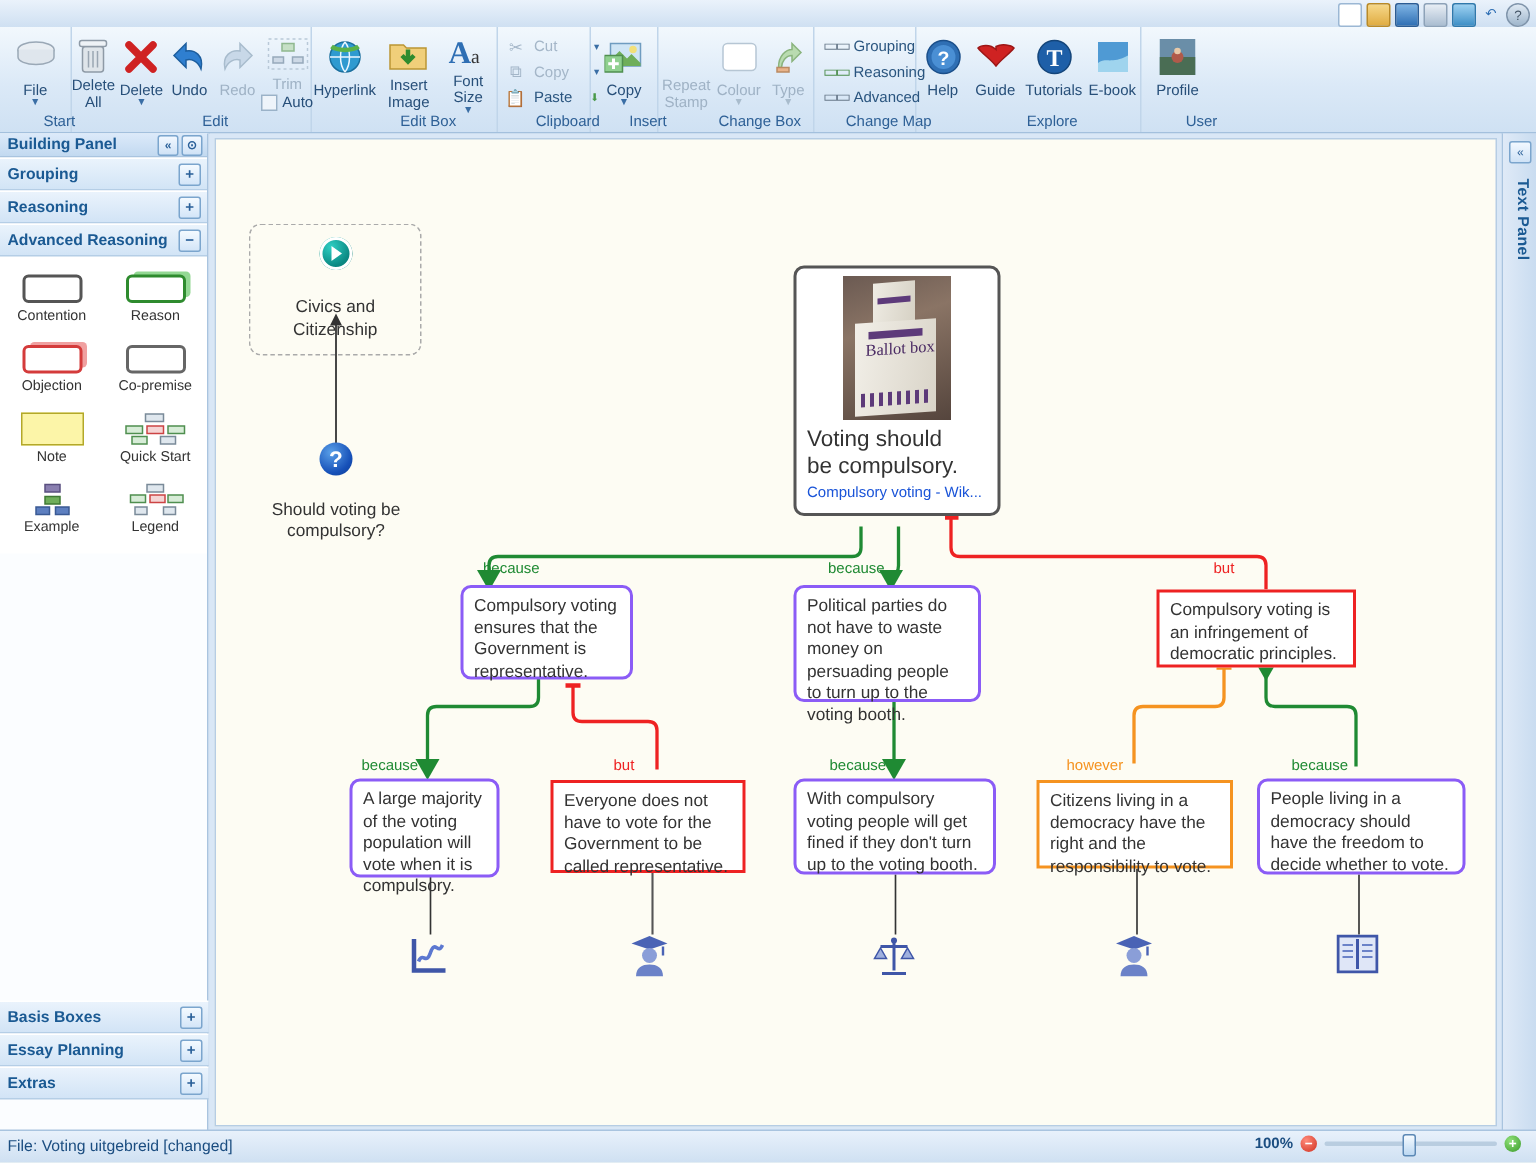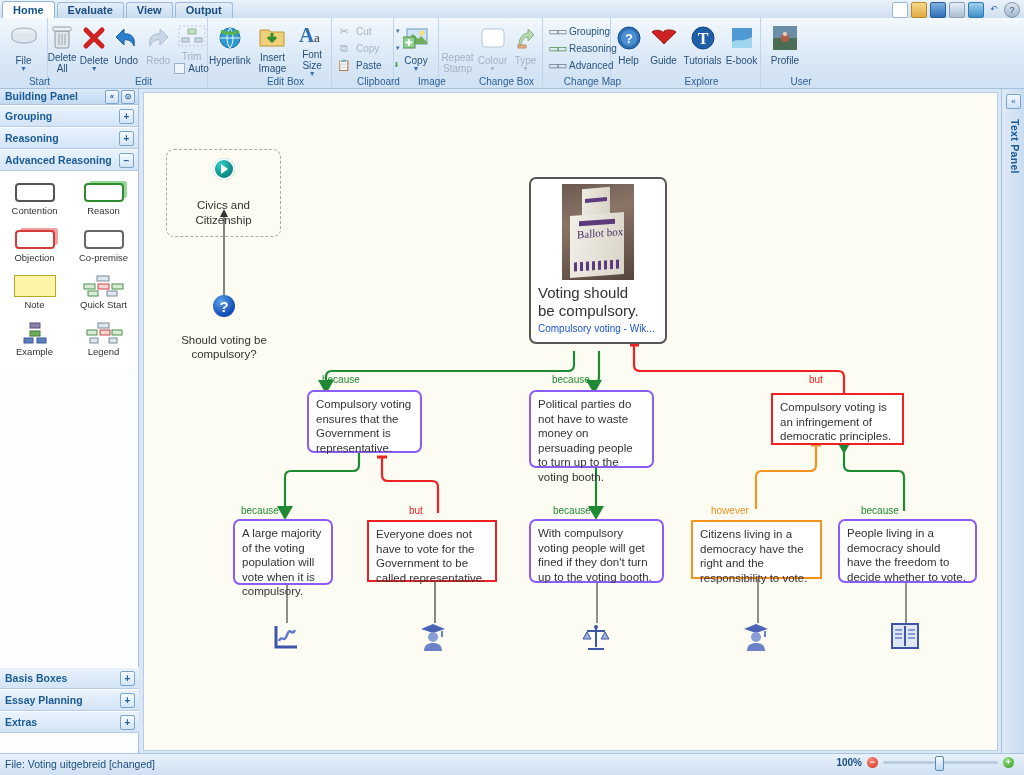--- a/index.html
+++ b/index.html
@@ -213,26 +213,20 @@
          background:radial-gradient(circle at 35% 30%,#5aa0e8,#1650b8 65%,#0d3c91);
          color:#fff;font-weight:bold;font-size:15px;display:flex;align-items:center;
          justify-content:center;line-height:1;}
 </style>
 </head>
 <body>
 
 <div id="app">
 
   <div class="titlebar">
-    <div class="tabs">
-      <div class="tab active">Home</div>
-      <div class="tab">Evaluate</div>
-      <div class="tab">View</div>
-      <div class="tab">Output</div>
-    </div>
     <div class="titlebar-icons">
       <div class="tbicon" style="background:#fff;border:1px solid #9bb7d4;"></div>
       <div class="tbicon" style="background:linear-gradient(#f6d88a,#e0ac42);border:1px solid #b98a28;"></div>
       <div class="tbicon" style="background:linear-gradient(#7fb4e4,#2f6fb4);border:1px solid #2b5c94;"></div>
       <div class="tbicon" style="background:linear-gradient(#e8eef5,#aabdd1);border:1px solid #8da2b8;"></div>
       <div class="tbicon" style="background:linear-gradient(#9ed2f2,#3e8fc6);border:1px solid #2f79ac;"></div>
       <div class="tbicon" style="color:#2f6fb4;">↶</div>
       <div class="tbicon" style="border-radius:50%;background:linear-gradient(#dfe9f3,#9fb6cc);border:1px solid #8095ab;color:#456;">?</div>
     </div>
   </div>
@@ -378,21 +372,21 @@
                 <path d="M4 14l6-6 5 5 3-3 6 6v2H4z" fill="#6fae5a"></path>
                 <circle cx="19" cy="7" r="2.5" fill="#f2e07a"></circle>
                 <rect x="0" y="11" width="12" height="11" fill="#8fd08f" stroke="#4f8f4f"></rect>
                 <path d="M6 13v7M2.5 16.5h7" stroke="#fff" stroke-width="2"></path>
               </svg>
           </div>
           <div class="lbl">Copy</div>
           <div class="caret">▼</div>
         </div>
       </div>
-      <div class="gname">Image</div>
+      <div class="gname">Insert</div>
     </div>
 
     <div class="rgroup" style="left:439px;width:104px;">
       <div class="rbtns">
         <div class="rbtn dim" style="width:36px;">
           <div class="ic"></div>
           <div class="lbl">Repeat Stamp</div>
         </div>
         <div class="rbtn dim" style="width:34px;">
           <div class="ic">

